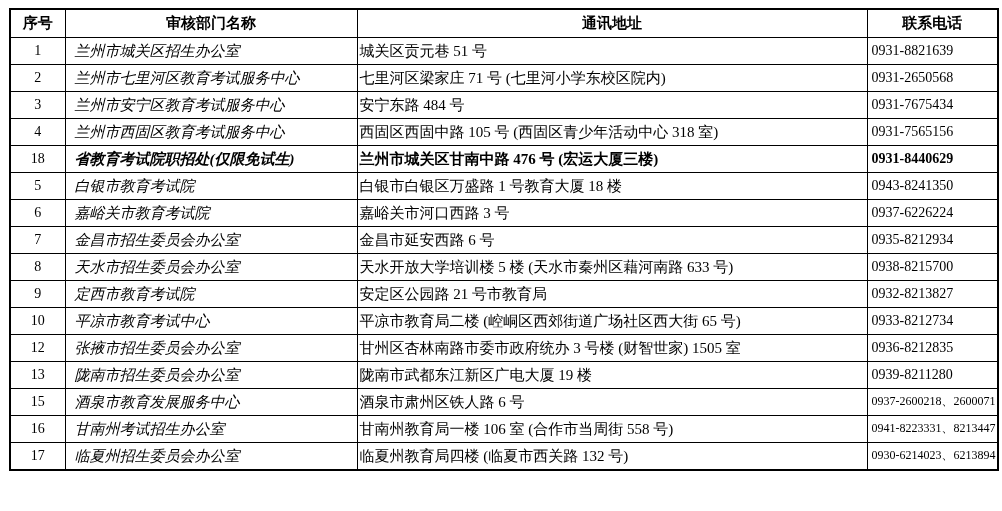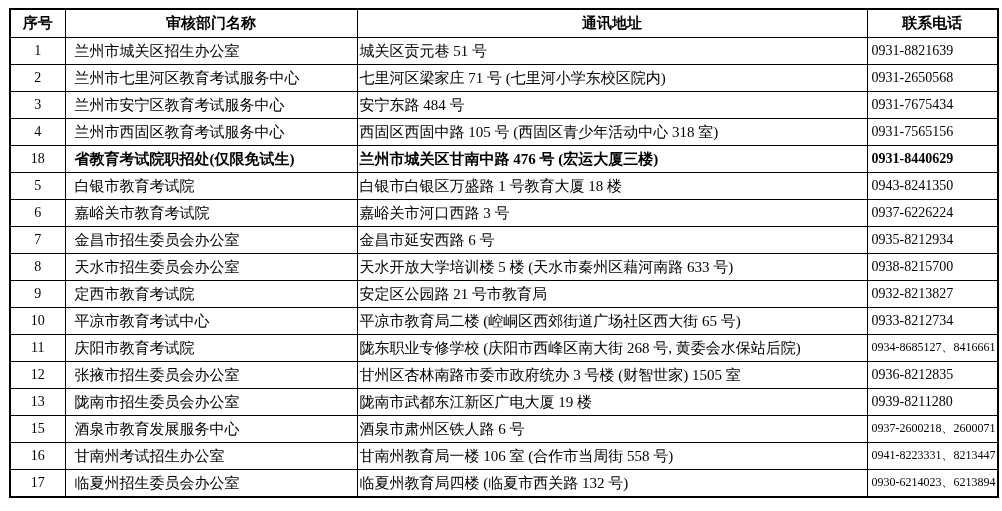--- a/index.html
+++ b/index.html
@@ -48,20 +48,21 @@
     font-weight: normal;
   }
   .review-table td.no {
     text-align: center;
     font-size: 14px;
   }
   .review-table td.dept {
     text-align: left;
     padding-left: 9px;
     padding-right: 2px;
+    font-style: italic;
   }
   .review-table td.addr {
     text-align: left;
     padding-left: 2px;
     padding-right: 2px;
   }
   .review-table td.phone {
     text-align: left;
     padding-left: 4px;
     padding-right: 1px;
@@ -166,26 +167,20 @@
     <td class="phone">0932-8213827</td>
   </tr>
 
   <tr>
     <td class="no">10</td>
     <td class="dept">平凉市教育考试中心</td>
     <td class="addr">平凉市教育局二楼 (崆峒区西郊街道广场社区西大街 65 号)</td>
     <td class="phone">0933-8212734</td>
   </tr>
 
-  <tr>
-    <td class="no">11</td>
-    <td class="dept">庆阳市教育考试院</td>
-    <td class="addr">陇东职业专修学校 (庆阳市西峰区南大街 268 号, 黄委会水保站后院)</td>
-    <td class="phone long">0934-8685127、8416661</td>
-  </tr>
 
   <tr>
     <td class="no">12</td>
     <td class="dept">张掖市招生委员会办公室</td>
     <td class="addr">甘州区杏林南路市委市政府统办 3 号楼 (财智世家) 1505 室</td>
     <td class="phone">0936-8212835</td>
   </tr>
 
   <tr>
     <td class="no">13</td>

